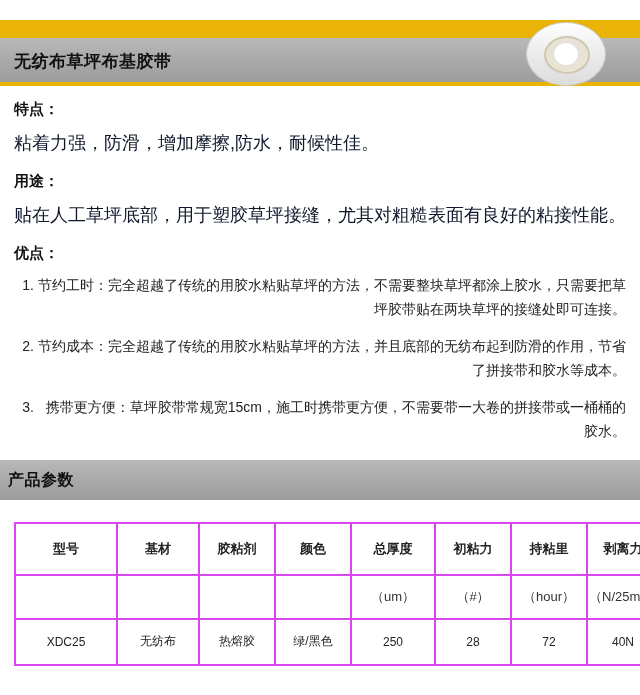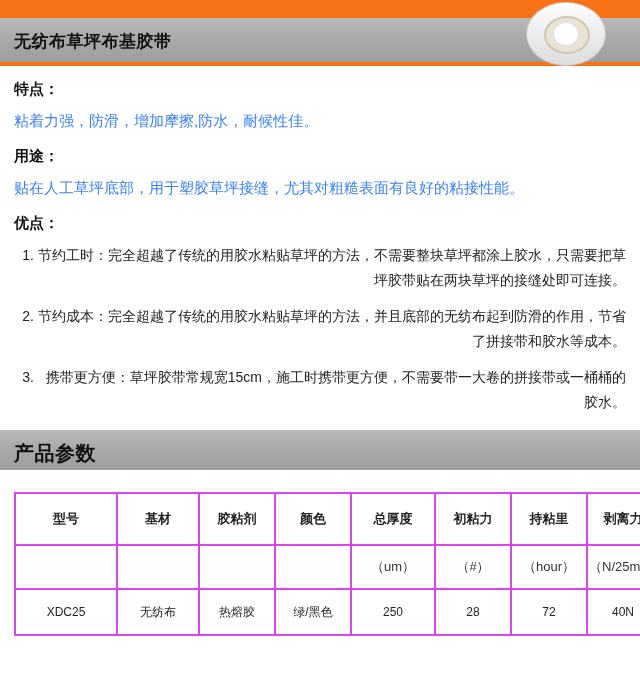--- a/index.html
+++ b/index.html
@@ -13,21 +13,22 @@
     font-family: "Liberation Sans", sans-serif;
     color: #1a1a1a;
     overflow: hidden;
     position: relative;
   }
 
   
   .header-band {
     position: relative;
     height: 66px;
-    background: #f97316;
+    background: #eab308;
+    margin-top: 20px;
   }
   .header-bar {
     position: absolute;
     left: 0;
     top: 18px;
     width: 640px;
     height: 44px;
     background: linear-gradient(180deg, #b9b9b9 0%, #a9a9a9 50%, #9d9d9d 100%);
   }
   .header-title {
@@ -77,23 +78,23 @@
     padding: 14px 14px 0 14px;
   }
   .section-label {
     font-size: 15px;
     font-weight: bold;
     color: #111111;
     margin: 14px 0 10px 0;
   }
   .section-label:first-child { margin-top: 0; }
   .para {
-    font-size: 15px;
+    font-size: 18px;
     line-height: 1.6;
-    color: #3b82f6;
+    color: #0f172a;
     margin: 0 0 4px 0;
   }
 
   .adv-list {
     margin: 6px 0 0 0;
     padding: 0;
     list-style: none;
   }
   .adv-item {
     display: flex;
@@ -115,23 +116,23 @@
 
   
   .params-band {
     position: relative;
     margin-top: 16px;
     height: 40px;
     background: linear-gradient(180deg, #b9b9b9 0%, #a9a9a9 50%, #9d9d9d 100%);
   }
   .params-title {
     position: absolute;
-    left: 14px;
+    left: 8px;
     top: 10px;
-    font-size: 20px;
+    font-size: 16px;
     font-weight: bold;
     color: #111111;
     letter-spacing: 0.5px;
   }
 
   
   .table-wrap {
     padding: 22px 14px 0 14px;
   }
   table.spec {

